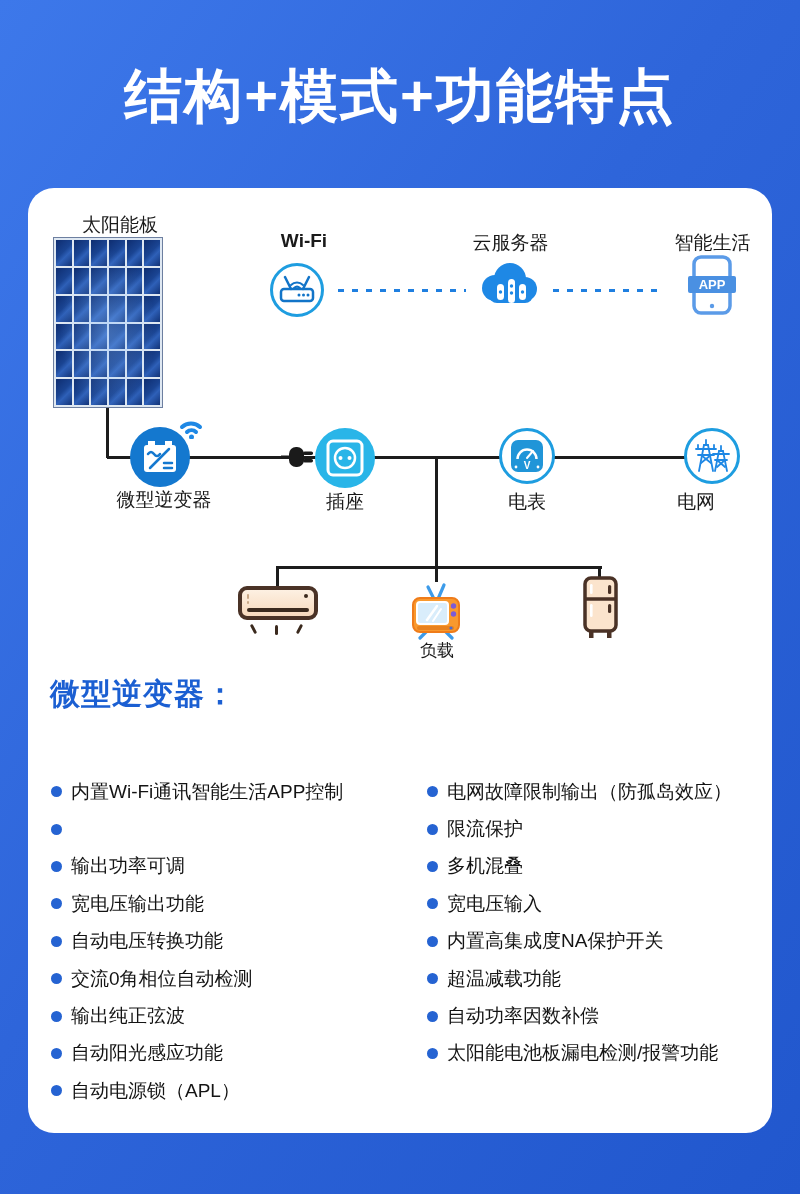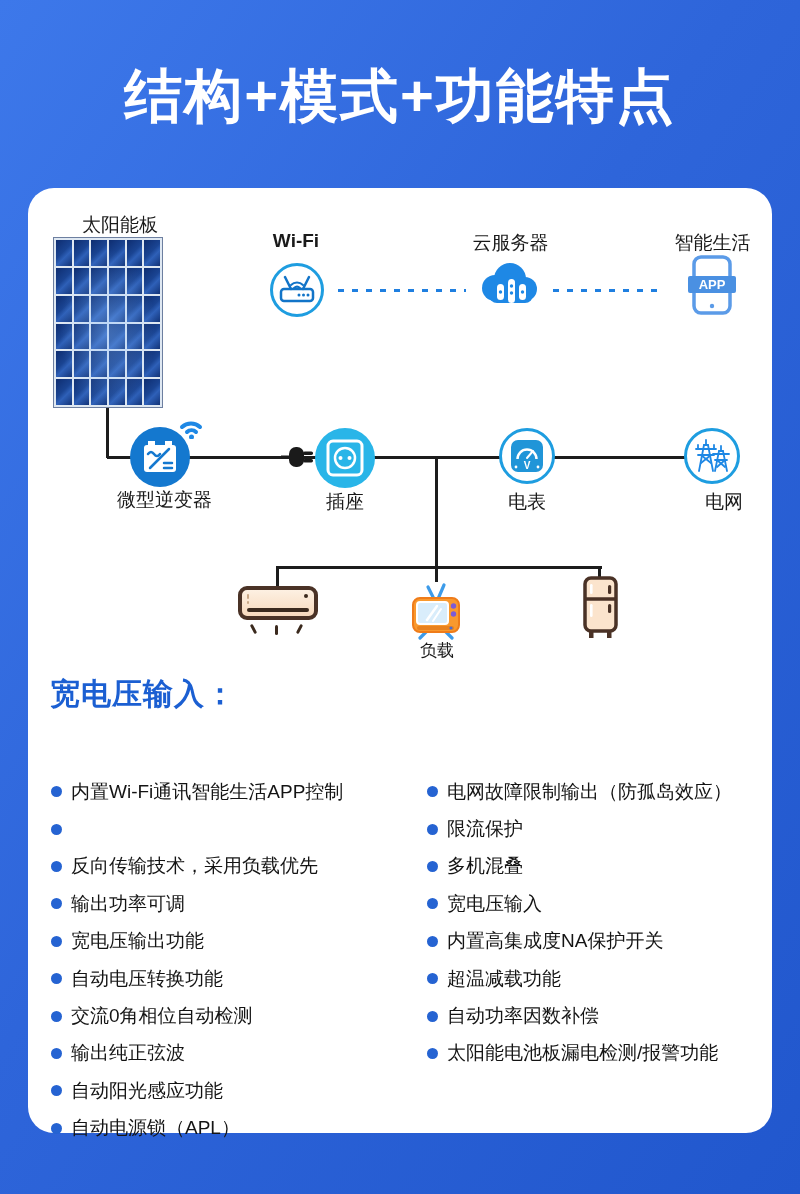--- a/index.html
+++ b/index.html
@@ -104,21 +104,21 @@
       <i class="sc"></i>
       <i class="sc"></i>
       <i class="sc"></i>
       <i class="sc"></i>
       <i class="sc"></i>
       <i class="sc"></i>
       <i class="sc"></i>
       <i class="sc"></i>
     </div>
 
-  <div class="node-label" style="left:266px; top:230px; width:60px; font-weight:600;">Wi-Fi</div>
+  <div class="node-label" style="left:274px; top:230px; width:60px; font-weight:600;">Wi-Fi</div>
   <div class="ring" style="left:270px; top:263px; width:54px; height:54px;">
     <svg width="40" height="40" viewBox="0 0 40 40">
       <line x1="8" y1="7" x2="14" y2="19" stroke="#1274c8" stroke-width="2.5" stroke-linecap="round"></line>
       <line x1="32" y1="7" x2="26" y2="19" stroke="#1274c8" stroke-width="2.5" stroke-linecap="round"></line>
       <path d="M14,15 a8.5,8.5 0 0 1 12,0" fill="none" stroke="#1274c8" stroke-width="2" stroke-linecap="round"></path>
       <path d="M17,18 a4.5,4.5 0 0 1 6,0" fill="none" stroke="#1274c8" stroke-width="2" stroke-linecap="round"></path>
       <rect x="4" y="19" width="32" height="12" rx="3" fill="none" stroke="#1274c8" stroke-width="2.5"></rect>
       <circle cx="22" cy="25" r="1.5" fill="#1274c8"></circle>
         <circle cx="26.5" cy="25" r="1.5" fill="#1274c8"></circle>
         <circle cx="31" cy="25" r="1.5" fill="#1274c8"></circle>
@@ -157,21 +157,21 @@
     <svg width="40" height="36" viewBox="0 0 40 36">
       <rect x="8" y="2" width="7" height="5" fill="#ffffff"></rect>
       <rect x="25" y="2" width="7" height="5" fill="#ffffff"></rect>
       <rect x="4" y="6" width="32" height="27" rx="3" fill="#ffffff"></rect>
       <path d="M8,15 q3,-4 6,0 q3,4 6,0" fill="none" stroke="#1478cf" stroke-width="2.5" stroke-linecap="round"></path>
       <line x1="10" y1="29" x2="29" y2="10" stroke="#1478cf" stroke-width="2.5" stroke-linecap="round"></line>
       <line x1="24" y1="24" x2="32" y2="24" stroke="#1478cf" stroke-width="2.5" stroke-linecap="round"></line>
       <line x1="24" y1="29" x2="32" y2="29" stroke="#1478cf" stroke-width="2.5" stroke-linecap="round"></line>
     </svg>
   </div>
-  <div class="node-label" style="left:92px; top:487px; width:120px;text-align:right;">微型逆变器</div>
+  <div class="node-label" style="left:104px; top:487px; width:120px;">微型逆变器</div>
 
   <svg class="abs" style="left:281px; top:441px;" width="36" height="32" viewBox="0 0 36 32">
     <rect x="0" y="14.5" width="10" height="3" fill="#1a1a1a"></rect>
     <rect x="8" y="6" width="15" height="20" rx="7" fill="#1a1a1a"></rect>
     <rect x="22" y="10.5" width="10" height="3.4" rx="1.6" fill="#1a1a1a"></rect>
     <rect x="22" y="18" width="10" height="3.4" rx="1.6" fill="#1a1a1a"></rect>
   </svg>
 
   <div class="disc" style="left:315px; top:428px; width:60px; height:60px; background:#29b5e8;">
     <svg width="42" height="42" viewBox="0 0 42 42">
@@ -212,21 +212,21 @@
           <line x1="35" y1="34" x2="31" y2="14"></line>
         <line x1="21" y1="17" x2="37" y2="17"></line>
           <line x1="23" y1="23" x2="35" y2="23"></line>
         <line x1="27" y1="14" x2="31" y2="14"></line>
           <line x1="29" y1="14" x2="29" y2="9"></line>
         <line x1="25" y1="30" x2="33" y2="23"></line>
           <line x1="25" y1="23" x2="33" y2="30"></line>
       </g>
     </svg>
   </div>
-  <div class="node-label" style="left:696px; top:489px; width:56px;">电网</div>
+  <div class="node-label" style="left:668px; top:489px; width:56px;">电网</div>
 
   <div class="ac">
     <span class="ac-slit"></span>
     <span class="ac-slit2"></span>
     <span class="ac-dot"></span>
     <span class="ac-vent"></span>
   </div>
   <span class="flow" style="left:252px; top:624px; transform:rotate(-28deg);"></span>
   <span class="flow" style="left:275px; top:625px;"></span>
   <span class="flow" style="left:298px; top:624px; transform:rotate(28deg);"></span>
@@ -254,36 +254,32 @@
     <rect x="29" y="9" width="3.2" height="9" rx="1.6" fill="#4a3226"></rect>
     <rect x="29" y="28" width="3.2" height="9" rx="1.6" fill="#4a3226"></rect>
     <rect x="11" y="8" width="2.6" height="10" rx="1.3" fill="#ffffff"></rect>
     <rect x="11" y="28" width="2.6" height="13" rx="1.3" fill="#ffffff"></rect>
     <rect x="10" y="55" width="4.5" height="7" fill="#4a3226"></rect>
     <rect x="28" y="55" width="4.5" height="7" fill="#4a3226"></rect>
   </svg>
 
   <div class="node-label" style="left:402px; top:639px; width:70px; font-size:17px;">负载</div>
 
-  <div class="features-heading">宽电压输入：</div>
+  <div class="features-heading">微型逆变器：</div>
 
   <ul class="feat-list" style="left:51px;">
     <li>
         <span class="bullet"></span>
         <span>内置Wi-Fi通讯智能生活APP控制</span>
       </li>
     <li>
         <span class="bullet"></span>
       </li>
     <li>
         <span class="bullet"></span>
-        <span>反向传输技术，采用负载优先</span>
-      </li>
-    <li>
-        <span class="bullet"></span>
         <span>输出功率可调</span>
       </li>
     <li>
         <span class="bullet"></span>
         <span>宽电压输出功能</span>
       </li>
     <li>
         <span class="bullet"></span>
         <span>自动电压转换功能</span>
       </li>

